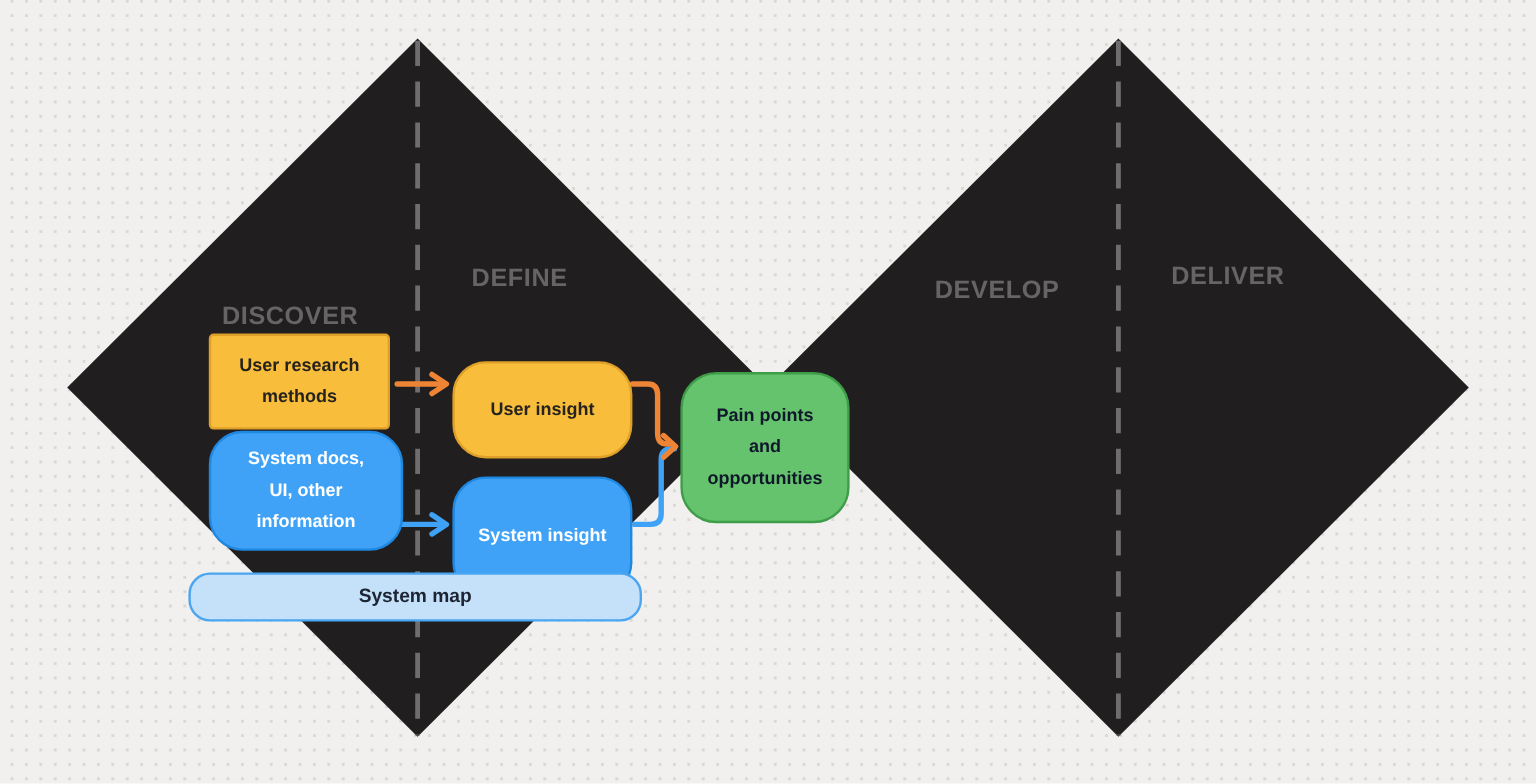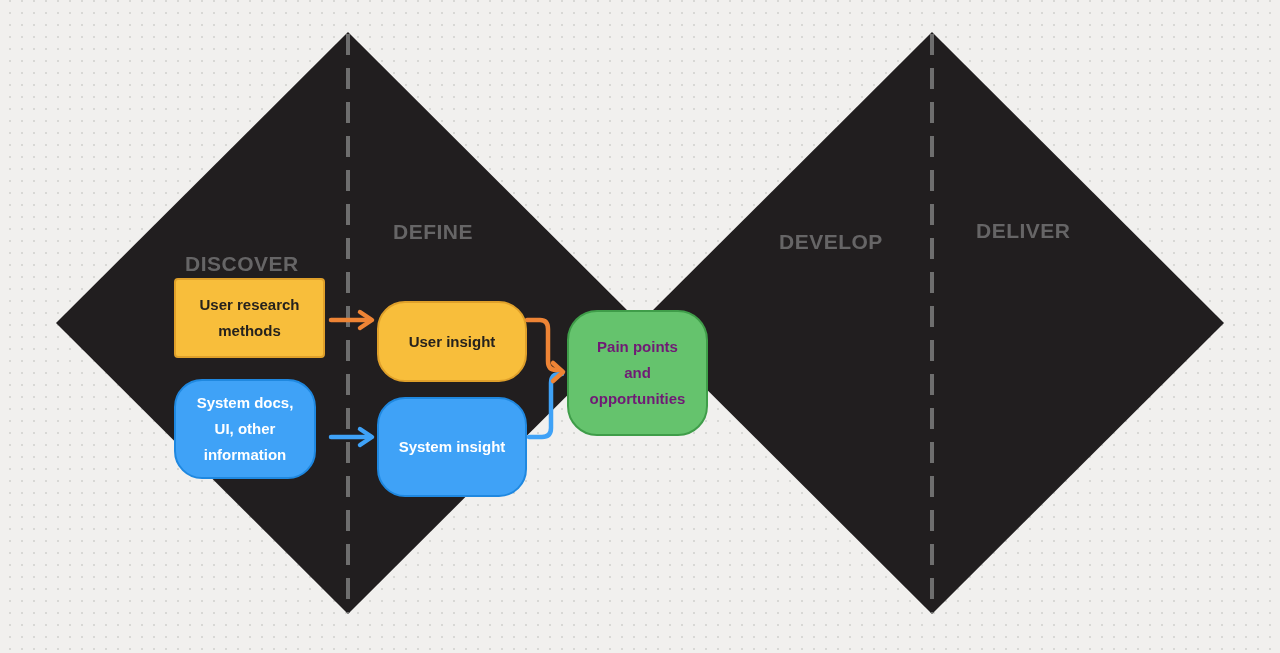--- a/index.html
+++ b/index.html
@@ -54,39 +54,39 @@
     left: 174px; top: 278px; width: 151px; height: 80px;
     background: #f8be3b; border: 2px solid #dfa02a;
     border-radius: 4px; color: #26221d;
   }
   .node-user-insight {
     left: 377px; top: 277px; width: 150px; height: 81px;
     background: #f8be3b; border: 2px solid #dfa02a;
     border-radius: 28px; color: #26221d; margin-top: 24px;
   }
   .node-system-docs {
-    left: 174px; top: 379px; width: 142px; height: 100px;
+    left: 174px; top: 359px; width: 162px; height: 100px;
     background: #3fa2f7; border: 2px solid #1f88e0;
     border-radius: 28px; color: #ffffff; z-index: 2;
   }
   .node-system-insight {
     left: 377px; top: 381px; width: 150px; height: 100px;
     background: #3fa2f7; border: 2px solid #1f88e0;
     border-radius: 28px; color: #ffffff; z-index: 2; margin-top: 16px;
   }
   .node-system-map {
     left: 157px; top: 477px; width: 378px; height: 41px;
     background: #c5e1fa; border: 2px solid #4ba5f1;
     border-radius: 18px; color: #1d2433; z-index: 3;
     font-size: 16px;
   }
   .node-pain-points {
     left: 567px; top: 310px; width: 141px; height: 126px;
     background: #65c36d; border: 2px solid #3f9d49;
-    border-radius: 30px; color: #701a75; z-index: 2;
+    border-radius: 30px; color: #0f172a; z-index: 2;
   }
 </style>
 </head>
 <body>
 
 <div class="canvas">
 
   <svg class="diagram-svg" viewBox="0 0 1280 653" xmlns="http://www.w3.org/2000/svg">
 
     <polygon points="348,32 640,323 348,614 56,323" fill="#211e1f"></polygon>
@@ -122,18 +122,19 @@
 methods</div>
 
   <div class="node node-user-insight">User insight</div>
 
   <div class="node node-system-docs">System docs,
 UI, other
 information</div>
 
   <div class="node node-system-insight">System insight</div>
 
+  <div class="node node-system-map">System map</div>
 
   <div class="node node-pain-points">Pain points
 and
 opportunities</div>
 
 </div>
 
 </body></html>

